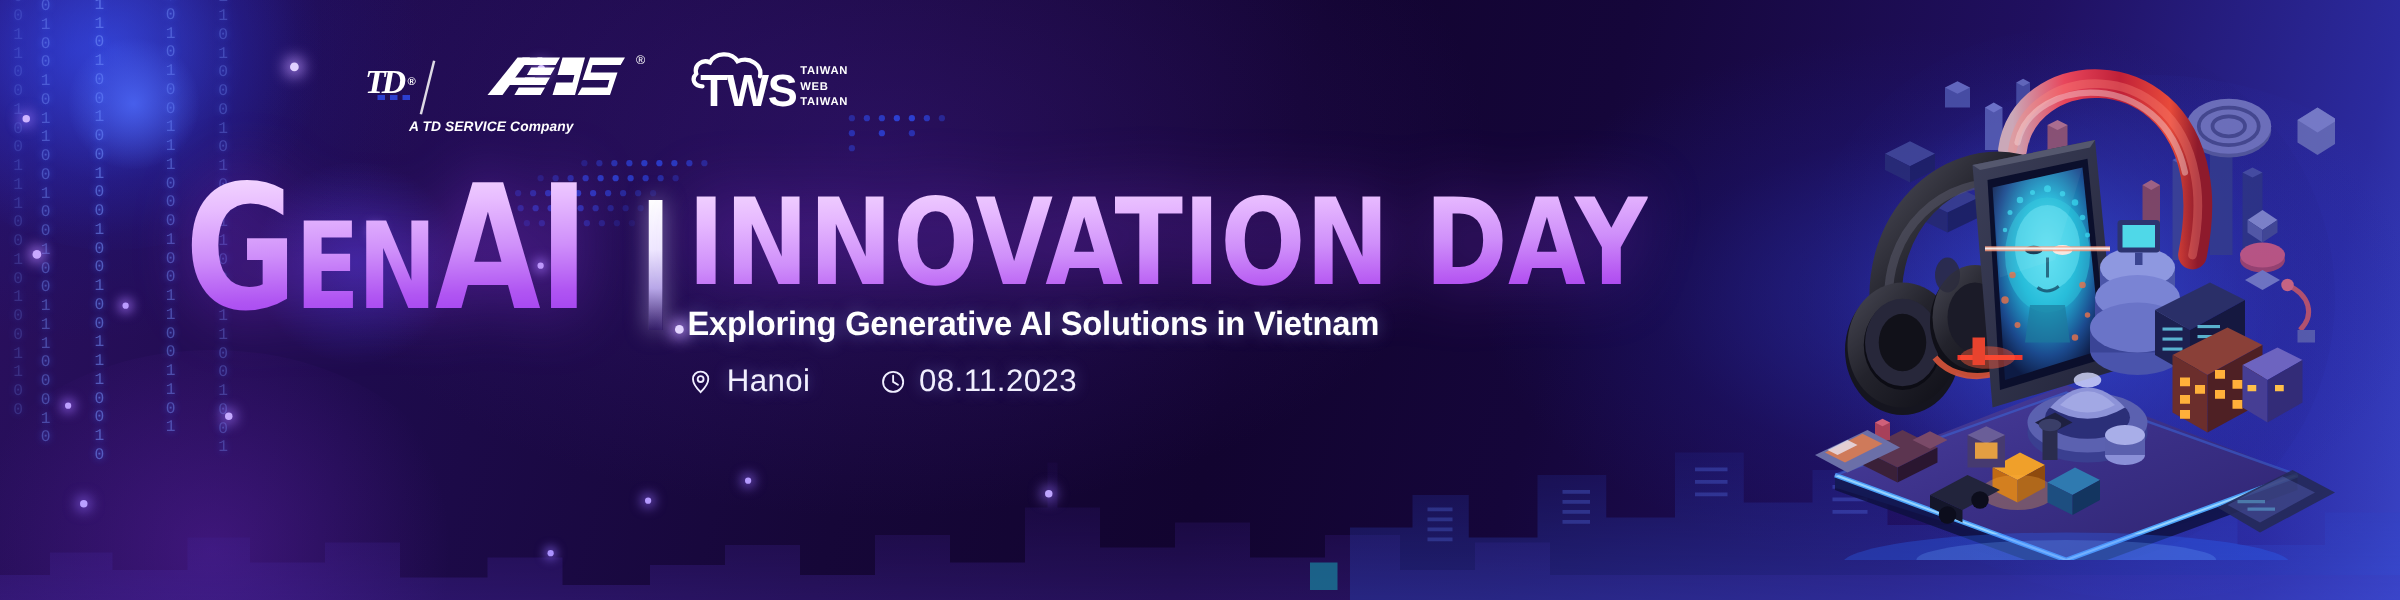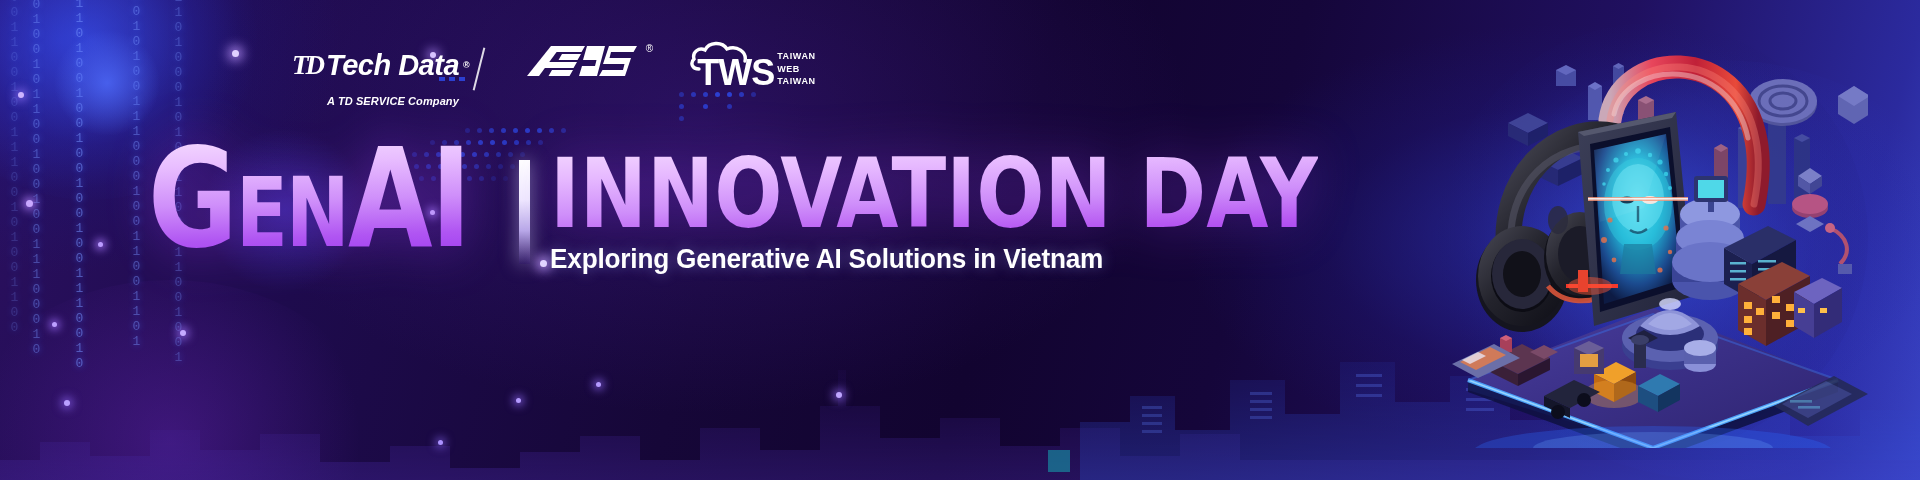--- a/index.html
+++ b/index.html
@@ -238,21 +238,20 @@
   <div class="spark" style="left:596px;top:382px;width:5px;height:5px;background:#b49aff;box-shadow:0 0 9px 3px rgba(150,110,255,0.7);"></div>
   <div class="spark" style="left:836px;top:392px;width:6px;height:6px;background:#bfa6ff;box-shadow:0 0 10px 3px rgba(155,115,255,0.75);"></div>
   <div class="spark" style="left:438px;top:440px;width:5px;height:5px;background:#ab92ff;box-shadow:0 0 8px 3px rgba(140,105,250,0.6);"></div>
 
   <div class="logo-row">
 
 
     <div class="logo-techdata">
       <div class="td-main">
         <span class="td-mono">TD</span>
-        <span class="td-word">Tech Data</span>
         <span class="td-word td-reg">®</span>
       </div>
       <div class="td-slash"></div>
       <div class="td-dots">
           <i></i>
           <i></i>
           <i></i>
         </div>
       <div class="td-tagline">A TD SERVICE Company</div>
     </div>
@@ -288,20 +287,36 @@
 
   <div class="headline">
     <div class="genai"><span class="big">G</span><span class="small">EN</span><span class="big">AI</span></div>
 
     <div class="divider"></div>
 
     <div class="right-col">
       <div class="innov">INNOVATION DAY</div>
       <div class="subtitle">Exploring Generative AI Solutions in Vietnam</div>
 
+      <div class="meta">
+        <div class="meta-item">
+          <svg class="meta-icon" viewBox="0 0 24 24" aria-hidden="true">
+            <path d="M12 2.6c-4 0-7 3-7 6.8 0 5.2 7 12 7 12s7-6.8 7-12c0-3.8-3-6.8-7-6.8z" fill="none" stroke="#f0eeff" stroke-width="1.7"></path>
+            <circle cx="12" cy="9.4" r="2.7" fill="none" stroke="#f0eeff" stroke-width="1.7"></circle>
+          </svg>
+          <span>Hanoi</span>
+        </div>
+        <div class="meta-item">
+          <svg class="meta-icon" viewBox="0 0 24 24" aria-hidden="true">
+            <circle cx="12" cy="12" r="9.2" fill="none" stroke="#f0eeff" stroke-width="1.7"></circle>
+            <path d="M12 6.4 L12 12 L16.4 14.6" fill="none" stroke="#f0eeff" stroke-width="1.7" stroke-linecap="round"></path>
+          </svg>
+          <span>08.11.2023</span>
+        </div>
+      </div>
     </div>
   </div>
 
   <div class="art">
     <svg width="430" height="440" viewBox="0 0 430 440" aria-hidden="true">
       <defs>
         <radialGradient id="artglow" cx="50%" cy="50%" r="55%">
           <stop offset="0%" stop-color="#3550d8" stop-opacity="0.75"></stop>
           <stop offset="60%" stop-color="#2a2fa0" stop-opacity="0.30"></stop>
           <stop offset="100%" stop-color="#1a1060" stop-opacity="0"></stop>

